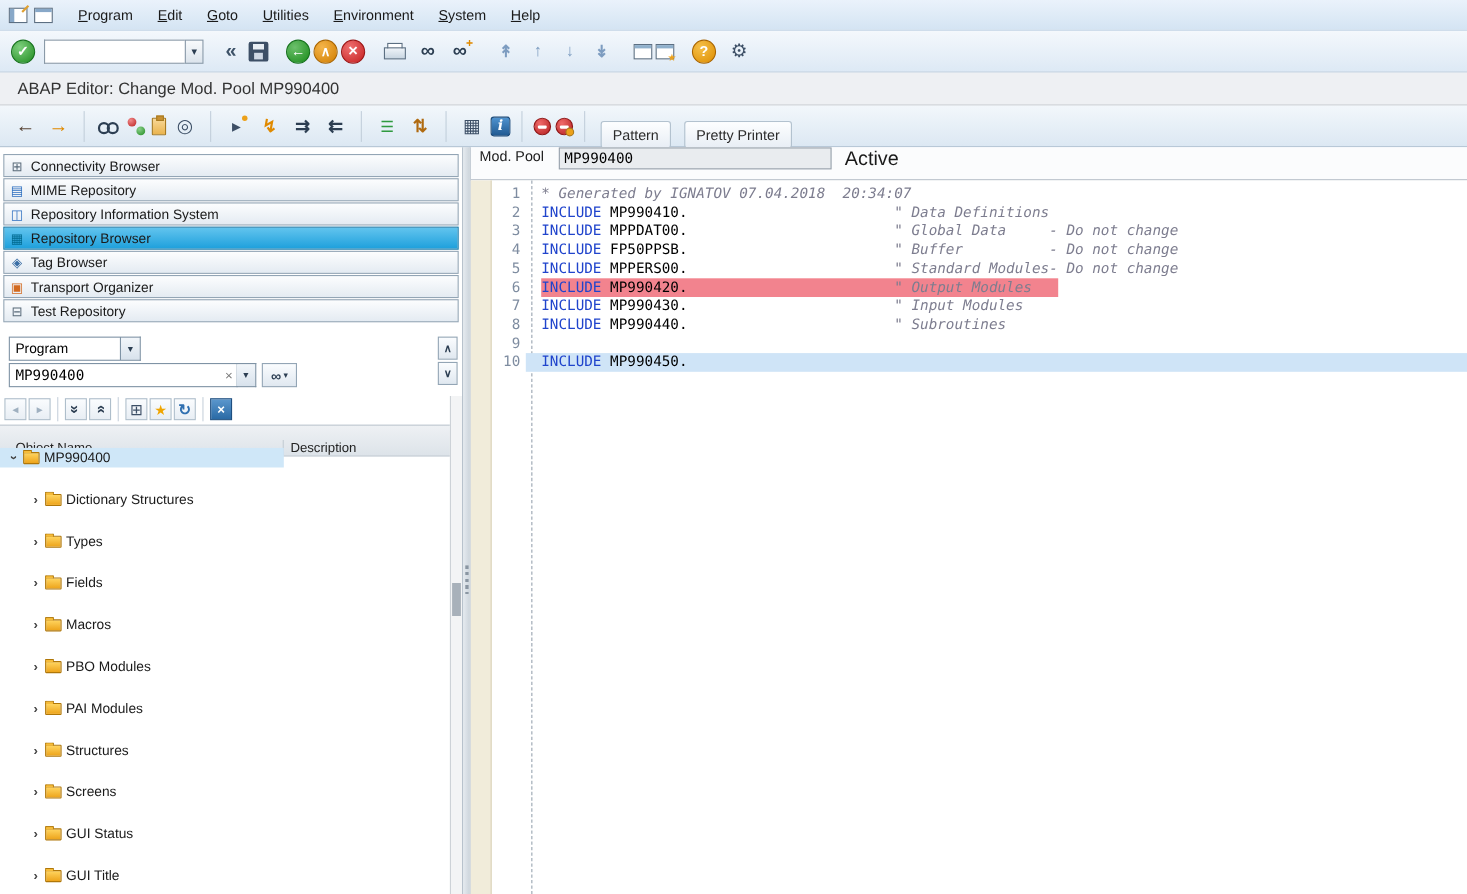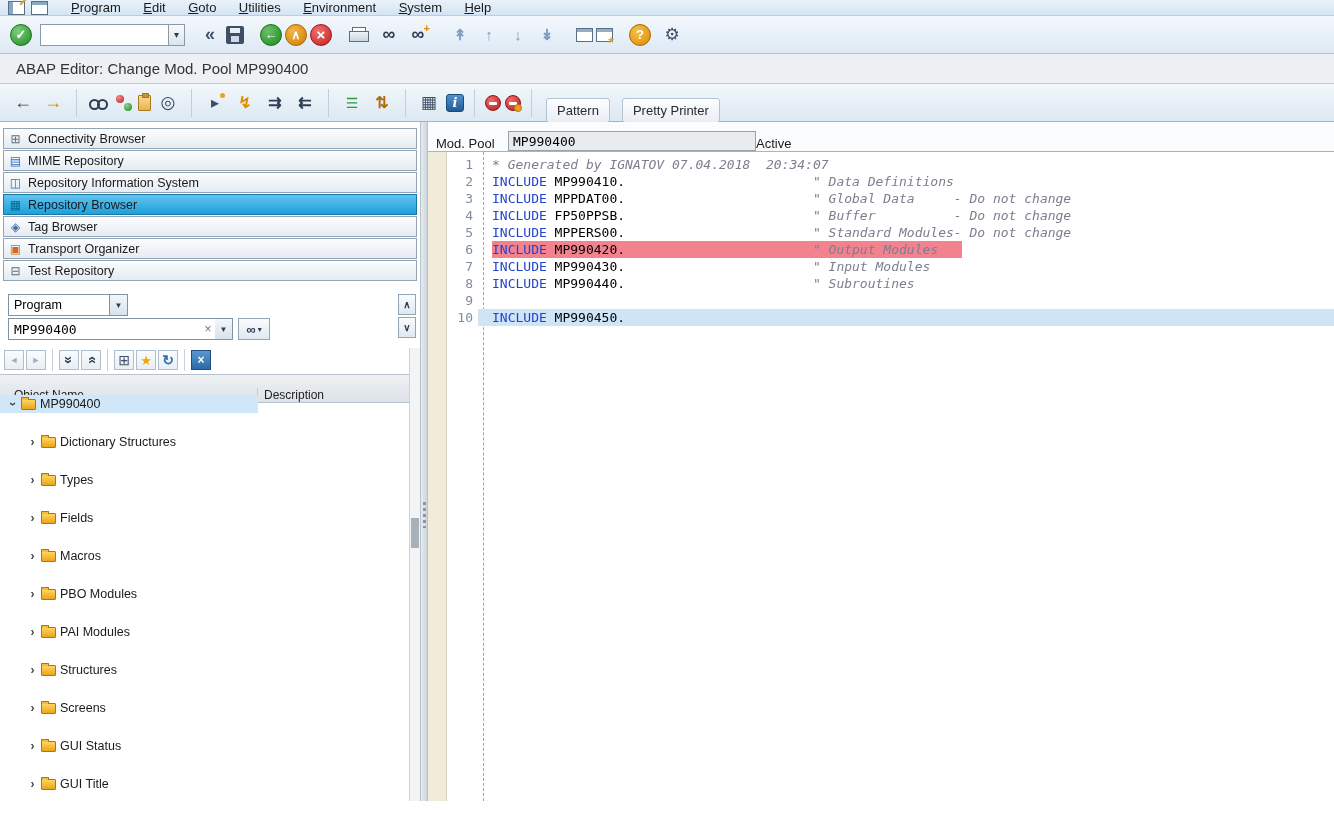--- a/index.html
+++ b/index.html
@@ -1,21 +1,21 @@
 <!DOCTYPE html>
 <html><head>
 <meta charset="utf-8">
 <style>
   * { box-sizing: border-box; margin: 0; padding: 0; }
   body { margin: 0; background: #fff; }
   .screen { width: 1334px; height: 813px; position: relative; overflow: hidden;
             font-family: "Liberation Sans", sans-serif; background: #fff; }
 
   
-  .menu-bar { height: 16px; background: linear-gradient(#eaf2fb,#d4e4f3);
+  .menu-bar { height: 28px; background: linear-gradient(#eaf2fb,#d4e4f3);
               border-bottom: 1px solid #b9cde1; display: flex; align-items: center; padding: 0 8px; }
   .sysicons { display: flex; gap: 6px; margin-right: 14px; }
   .sysico { position: relative; width: 17px; height: 14px; border: 1px solid #5c6f82; background: #fff; display:inline-block; }
   [data-name="sap-gui-icon"]::before { content:""; position:absolute; left:0; top:0; bottom:0; width:4px; background:#88a8c8; }
   [data-name="sap-gui-icon"]::after { content:""; position:absolute; right:-3px; top:-1px; width:8px; height:2px; background:#e0a030; transform:rotate(-45deg); }
   [data-name="window-icon"]::before { content:""; position:absolute; left:0; right:0; top:0; height:3px; background:#88a8c8; }
   .menu-item { font-size: 13px; color: #1a1a1a; padding: 4px 9px; display: inline-block; cursor: default; }
   .menu-item::first-letter { text-decoration: underline; }
 
   
@@ -185,26 +185,26 @@
   .tw::before { content:"›"; font-weight: bold; display: inline-block; }
   .tree-row.root .tw::before { transform: rotate(90deg); }
   .folder { width: 15px; height: 11px; background: linear-gradient(#ffd45e,#eda41b); border: 1px solid #b07708; border-radius: 1px;
             position: relative; margin: 0 4px 0 2px; flex: 0 0 auto; }
   .folder::before { content:""; position:absolute; top:-3px; left:-1px; width:6px; height:2px; background:#f6bc3a;
                     border:1px solid #b07708; border-bottom:none; border-radius:1px 1px 0 0; }
   .vscroll { position: absolute; top: 226px; right: 0; bottom: 0; width: 11px; background: #f3f4f5; border-left: 1px solid #cdd2d7; }
   .vthumb { position: absolute; top: 170px; left: 1px; right: 1px; height: 30px; background: #a8b1ba; cursor: pointer; }
 
   
-  .editor-header { height: 30px; display: flex; align-items: flex-end; padding-left: 8px;
+  .editor-header { height: 30px; display: flex; align-items: flex-start; padding-left: 8px;
                    border-bottom: 1px solid #aab4be; background: #fbfcfd; flex: 0 0 auto; }
   .eh-label { font-size: 13px; color: #1a1a1a; width: 72px; }
   .eh-field { width: 248px; height: 20px; background: #e9ecef; border: 1px solid #98a2ac;
               font: 13px "DejaVu Sans Mono", monospace; padding-left: 4px; color: #000; }
-  .eh-status { margin-left: 0; font-size: 13px; color: #1a1a1a; }
+  .eh-status { margin-left: 12px; font-size: 18px; color: #1a1a1a; }
   .editor-body { flex: 1; position: relative; font: 13px/17px "DejaVu Sans Mono", monospace; background: #fff; }
   .margin-strip { position: absolute; left: 0; top: 0; bottom: 0; width: 19px; background: #f1ecda; border-right: 1px solid #dbd3ba; }
   .gutter-line { position: absolute; left: 55px; top: 0; bottom: 0; border-left: 1px dashed #98a4b0; }
   .code-lines { position: absolute; left: 19px; top: 4px; right: 0; z-index: 1; }
   .cl { display: flex; height: 17px; cursor: text; }
   .ln { width: 31px; padding-right: 5px; text-align: right; color: #7e8ca0; flex: 0 0 auto; white-space: pre; }
   .lt { flex: 1; padding-left: 14px; white-space: pre; color: #000; }
   .txt { display: inline-block; white-space: pre; }
   .kw { color: #2044cc; }
   .cm { color: #7d7d8f; font-style: italic; }

